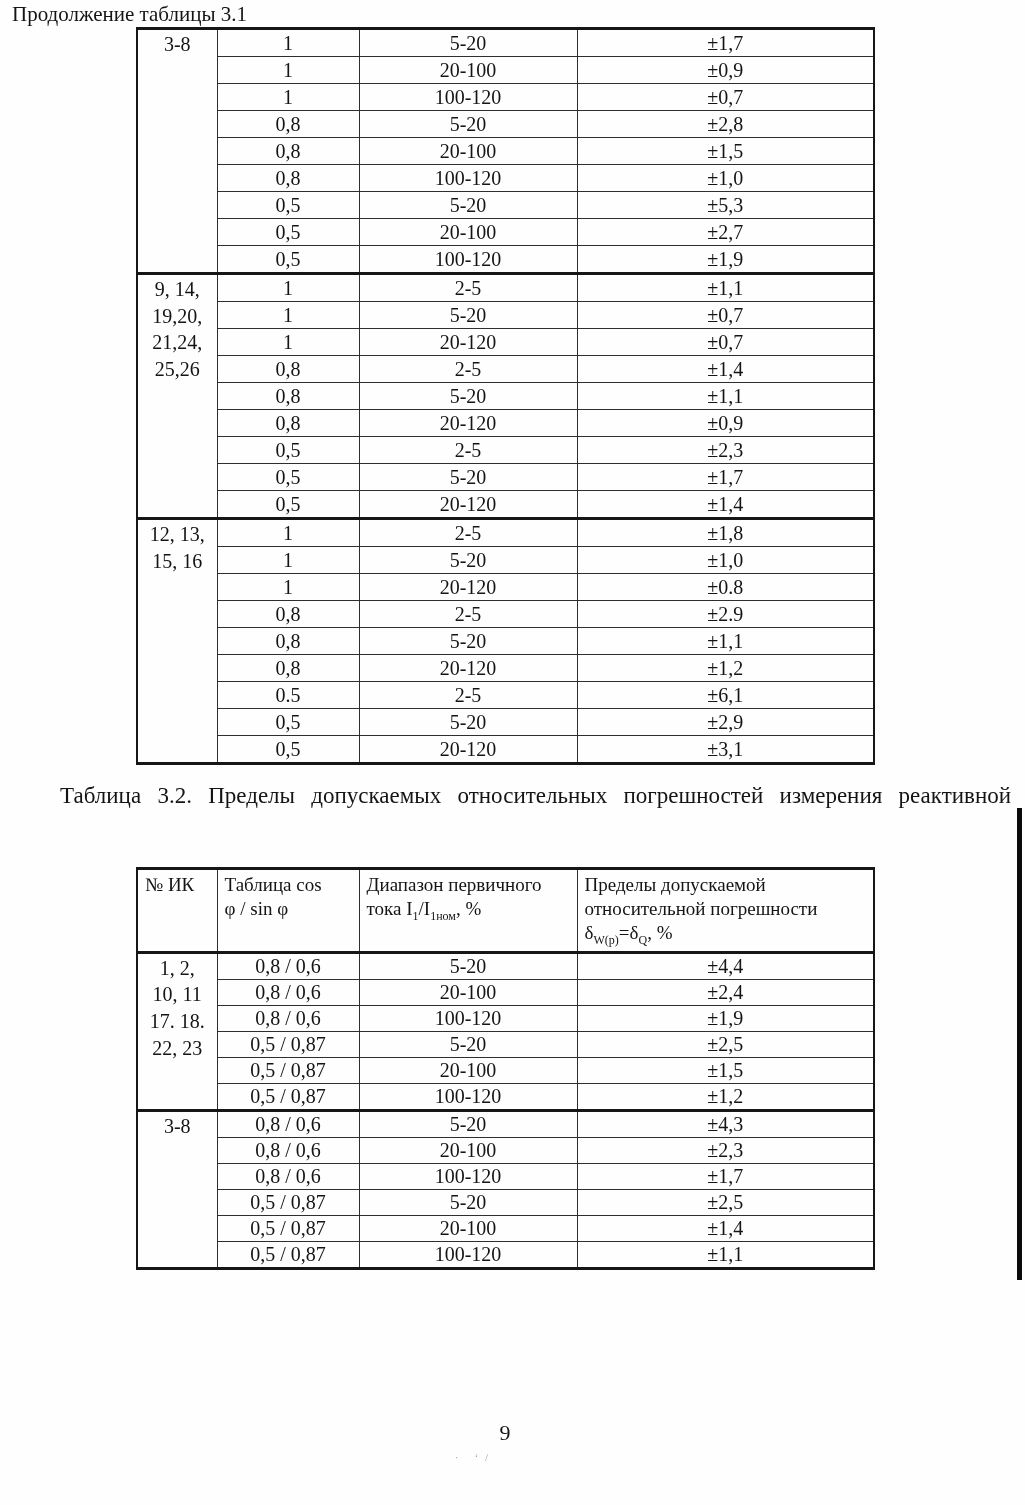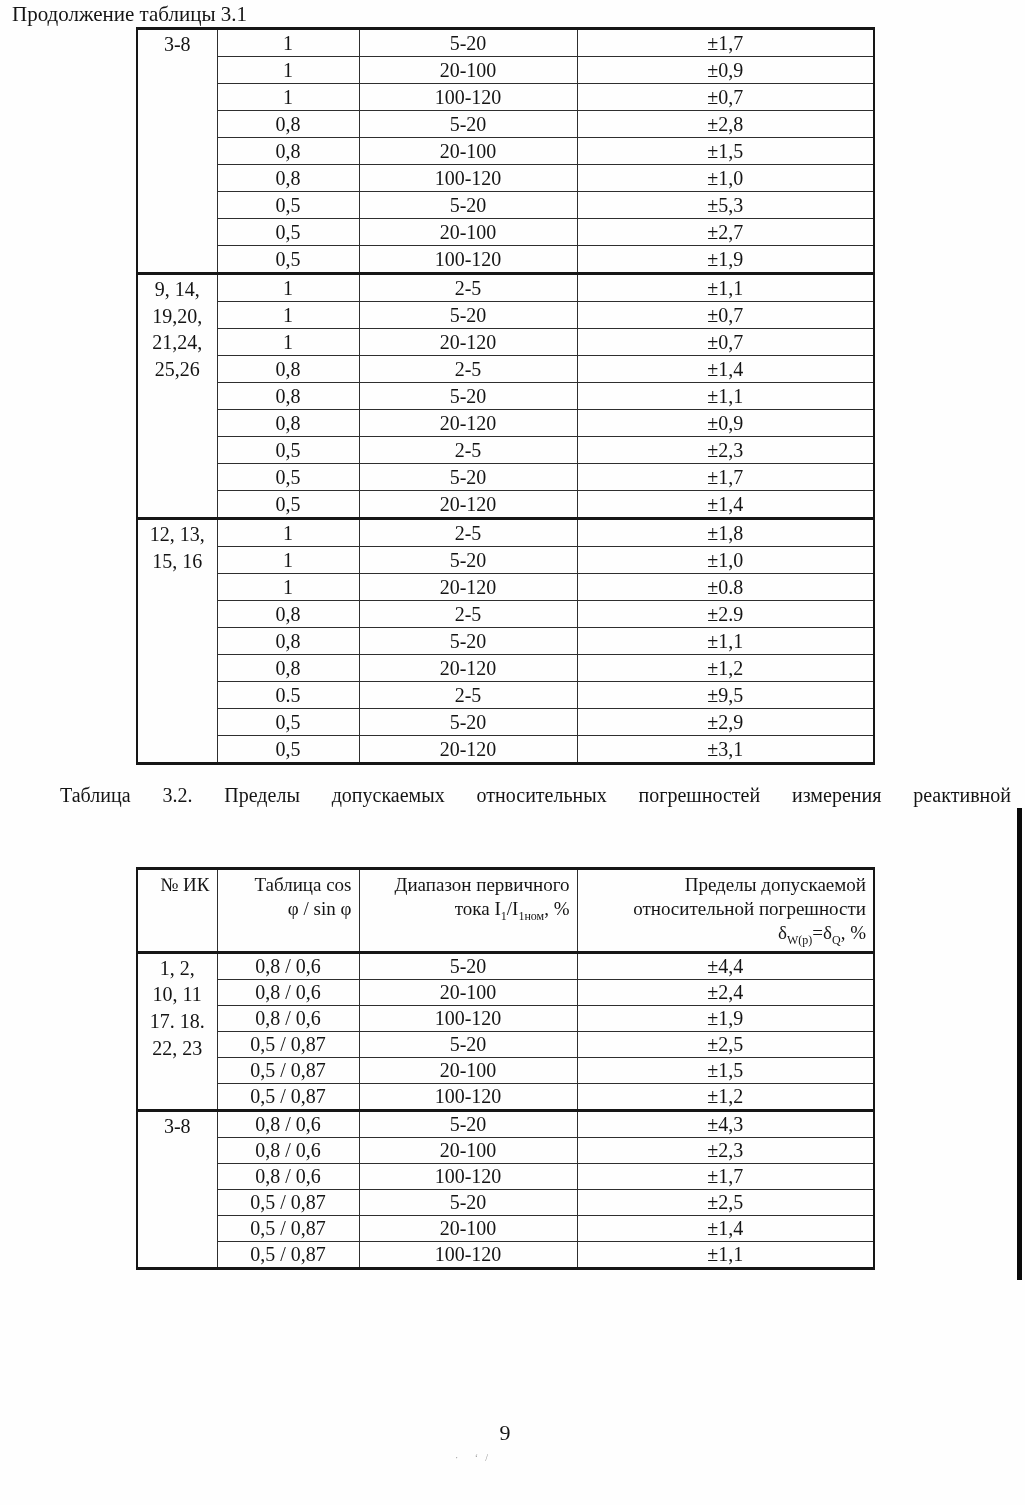--- a/index.html
+++ b/index.html
@@ -42,35 +42,35 @@
   .t32 td.data-cell { height: 25px; margin-top: 35px; }
   .dtable td.glabel {
     vertical-align: top;
     text-align: center;
     white-space: pre-line;
     line-height: 1.33;
     padding-top: 1px;
   }
   .dtable tr.group-start td { border-top: 3px solid #161616; }
   .t32 thead th {
-    text-align: right;
+    text-align: left;
     vertical-align: top;
     font-weight: normal;
     font-size: 19px;
     line-height: 1.26;
     padding: 3px 7px;
     border-bottom: 3px solid #161616;
   }
   .t32 thead th .preline { white-space: pre-line; }
   sub { font-size: 12px; }
   .caption {
     position: absolute;
     left: 8px; top: 781px;
     width: 1003px;
-    font-size: 20px;
+    font-size: 23px;
     line-height: 29px;
   }
   .caption .just { text-align: justify; text-align-last: justify; }
   .caption .first { text-indent: 52px; }
   .page-number {
     position: absolute;
     left: 0; top: 1420px;
     width: 1010px;
     text-align: center;
     font-size: 22px;
@@ -227,21 +227,21 @@
           <td class="data-cell">±1,1</td>
         </tr>
         <tr>
           <td class="data-cell">0,8</td>
           <td class="data-cell">20-120</td>
           <td class="data-cell">±1,2</td>
         </tr>
         <tr>
           <td class="data-cell">0.5</td>
           <td class="data-cell">2-5</td>
-          <td class="data-cell">±9,5</td>
+          <td class="data-cell">±6,1</td>
         </tr>
         <tr>
           <td class="data-cell">0,5</td>
           <td class="data-cell">5-20</td>
           <td class="data-cell">±2,9</td>
         </tr>
         <tr>
           <td class="data-cell">0,5</td>
           <td class="data-cell">20-120</td>
           <td class="data-cell">±3,1</td>

